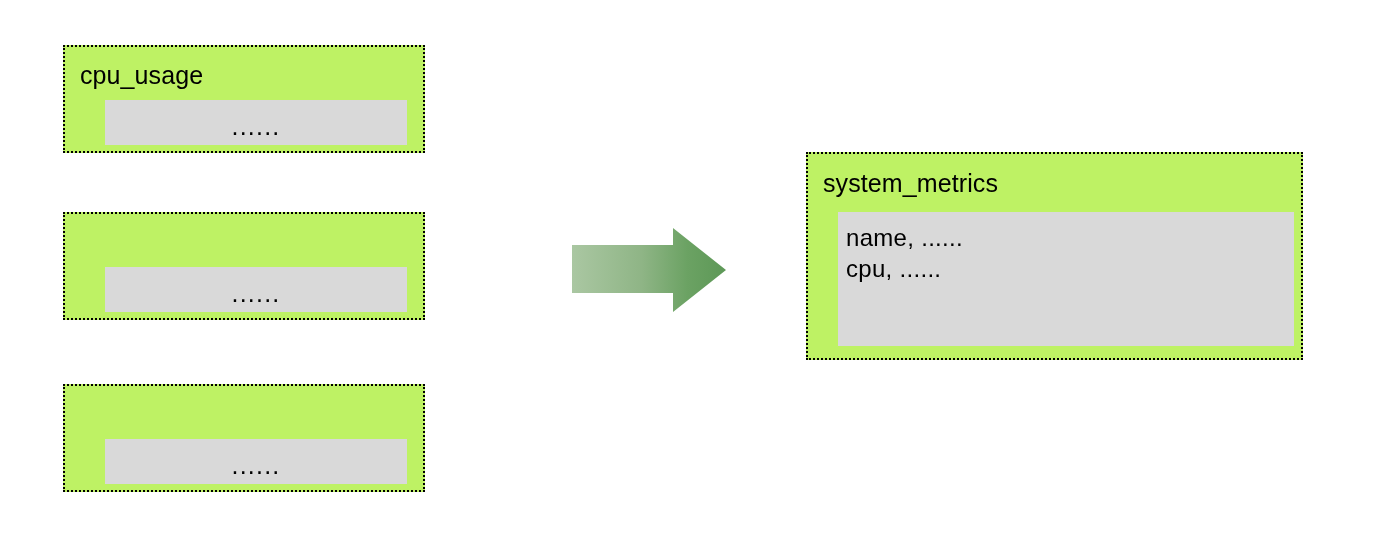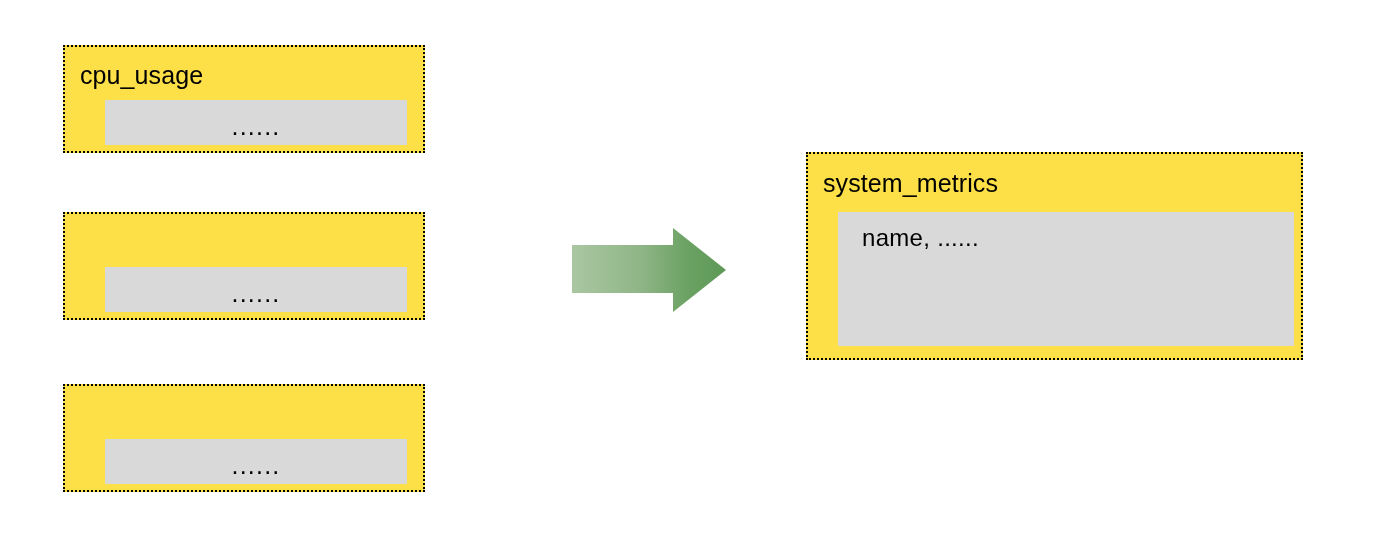--- a/index.html
+++ b/index.html
@@ -19,21 +19,21 @@
     position: relative;
     width: 1392px;
     height: 559px;
   }
 
   
   .entity-box {
     position: absolute;
     box-sizing: border-box;
     border: 2px dotted #000000;
-    background: #fde047;
+    background: #bef264;
   }
   .entity-title {
     position: absolute;
     font-size: 25px;
     line-height: 30px;
     letter-spacing: 0.1px;
     color: #000000;
     white-space: nowrap;
   }
   .entity-panel {
@@ -70,21 +70,21 @@
   }
   #target-title {
     left: 15px;
     top: 14px;
   }
   #target-panel {
     left: 30px;
     top: 58px;
     width: 456px;
     height: 134px;
-    padding: 10px 0 0 24px;
+    padding: 10px 0 0 8px;
   }
   .target-row {
     font-size: 24px;
     line-height: 31px;
     letter-spacing: 0.3px;
     color: #000000;
     white-space: nowrap;
   }
 
   
@@ -135,16 +135,17 @@
         <stop offset="100%" stop-color="#5d9857"></stop>
       </linearGradient>
     </defs>
     <polygon points="2,19 103,19 103,2 156,44 103,86 103,67 2,67" fill="url(#arrowGrad)"></polygon>
   </svg>
 
   <div class="entity-box" id="target-box">
     <div class="entity-title" id="target-title">system_metrics</div>
     <div class="entity-panel" id="target-panel">
       <div class="target-row">name, ......</div>
+      <div class="target-row">cpu, ......</div>
     </div>
   </div>
 
 </div>
 
 </body></html>

